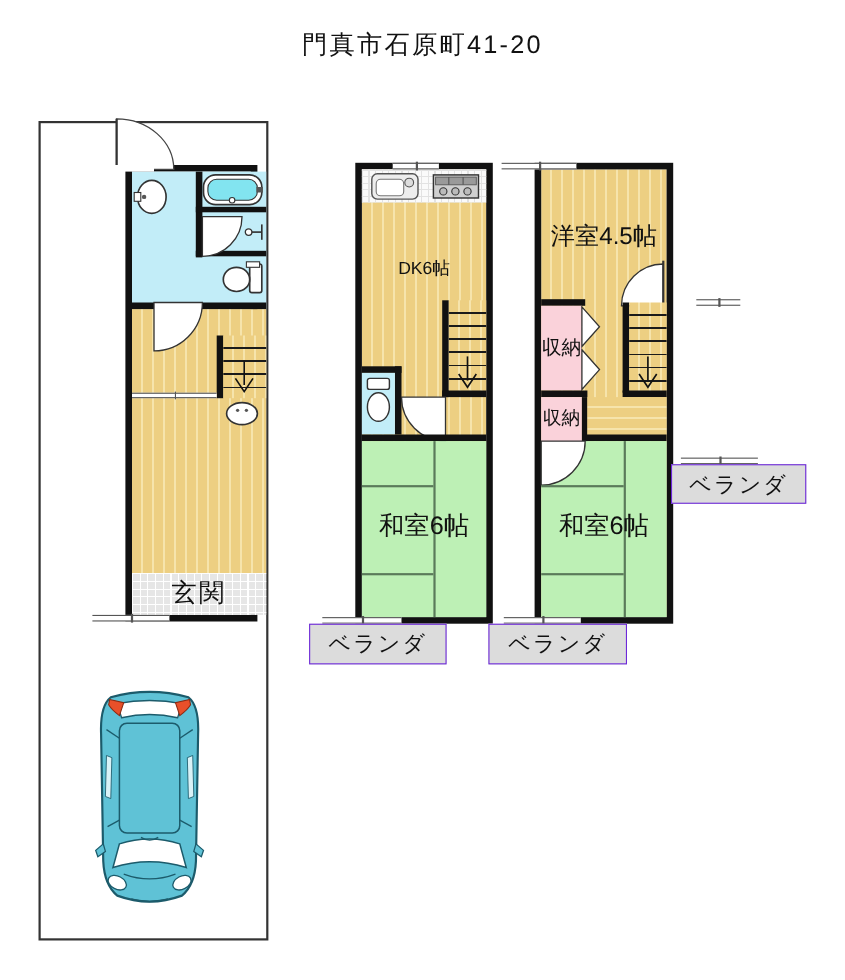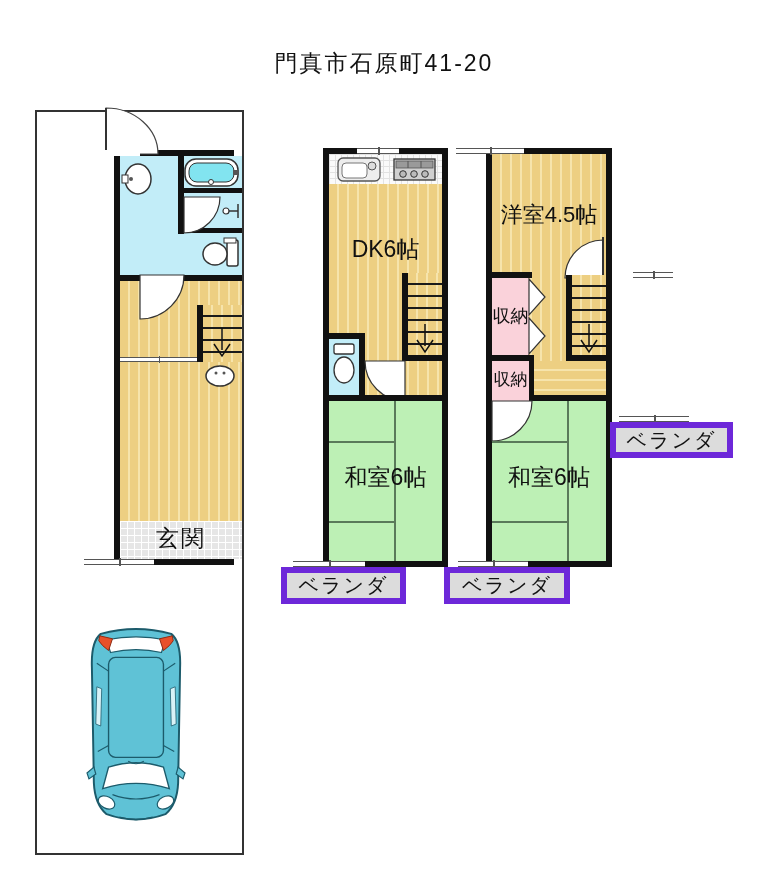--- a/index.html
+++ b/index.html
@@ -14,28 +14,28 @@
           repeating-linear-gradient(to right,#edcf82 0 8px,#f6e4ac 8px 10px);}
   .cyan{background:#c2edf8;}
   .green{background:#bdf0b5;}
   .pink{background:#fad2da;}
   .tile{background-color:#e6e6e6;
         background-image:repeating-linear-gradient(to right,#fff 0 1px,rgba(0,0,0,0) 1px 7px),
         repeating-linear-gradient(to bottom,#fff 0 1px,rgba(0,0,0,0) 1px 7px);}
   .kgrid{background-color:#fafafa;
         background-image:repeating-linear-gradient(to right,#e2e2e2 0 1px,rgba(0,0,0,0) 1px 6px),
         repeating-linear-gradient(to bottom,#e2e2e2 0 1px,rgba(0,0,0,0) 1px 6px);}
-  .balcony{position:absolute;background:#dcdcdc;border:6px solid #6d28d9;box-sizing:border-box;
+  .balcony{position:absolute;background:#dcdcdc;border:1px solid #6d28d9;box-sizing:border-box;
            display:flex;align-items:center;justify-content:center;}
   .balcony span{font-size:20px;letter-spacing:2px;}
   .label{position:absolute;text-align:center;line-height:1.15;}
   .win{position:absolute;background:#fff;border-top:1.5px solid #555;border-bottom:1.5px solid #555;box-sizing:border-box;}
   .win i{position:absolute;left:50%;top:-2px;bottom:-2px;width:1.5px;background:#555;}
   .tat{position:absolute;background:#5a7a5a;}
-  #title{position:absolute;left:0;right:0;top:48px;text-align:center;font-size:23px;letter-spacing:2px;}
+  #title{position:absolute;left:0;right:0;top:25px;text-align:center;font-size:23px;letter-spacing:2px;}
   svg{position:absolute;overflow:visible;}
 </style>
 </head>
 <body>
 
 <div id="canvas">
 
   <div id="title">門真市石原町41-20</div>
 
   <div class="abs" style="left:35px;top:110px;width:209px;height:745px;border:2px solid #333;box-sizing:border-box;"></div>
@@ -122,21 +122,21 @@
     </svg>
     <svg style="left:64px;top:4px;" width="43" height="23" viewBox="0 0 43 23">
       <rect x="1" y="1" width="41" height="21" fill="#cfcfcf" stroke="#333" stroke-width="1.3"></rect>
       <rect x="3" y="3" width="37" height="7" fill="#9a9a9a" stroke="#555" stroke-width="0.8"></rect>
       <line x1="15" y1="3" x2="15" y2="10" stroke="#555"></line>
         <line x1="28" y1="3" x2="28" y2="10" stroke="#555"></line>
       <circle cx="10" cy="16" r="3.3" fill="#bbb" stroke="#333"></circle>
         <circle cx="21" cy="16" r="3.3" fill="#bbb" stroke="#333"></circle>
         <circle cx="32" cy="16" r="3.3" fill="#bbb" stroke="#333"></circle>
     </svg>
-    <div class="label" style="left:0;top:82px;width:113px;font-size:23px;">DK6帖</div>
+    <div class="label" style="left:0;top:82px;width:113px;font-size:16px;">DK6帖</div>
 
     <div class="wall" style="left:73px;top:119px;width:6px;height:88px;"></div>
     <div class="abs stairs" style="left:79px;top:119px;width:34px;height:82px;"></div>
     <svg style="left:85px;top:170px;" width="22" height="30" viewBox="0 0 22 30">
       <line x1="11" y1="0" x2="11" y2="22" stroke="#111" stroke-width="1.5"></line>
       <path d="M3,16 L11,28 L19,16" fill="none" stroke="#111" stroke-width="1.5"></path>
     </svg>
     <div class="wall" style="left:73px;top:201px;width:40px;height:6px;"></div>
 
     <div class="wall" style="left:0;top:179px;width:36px;height:6px;"></div>

